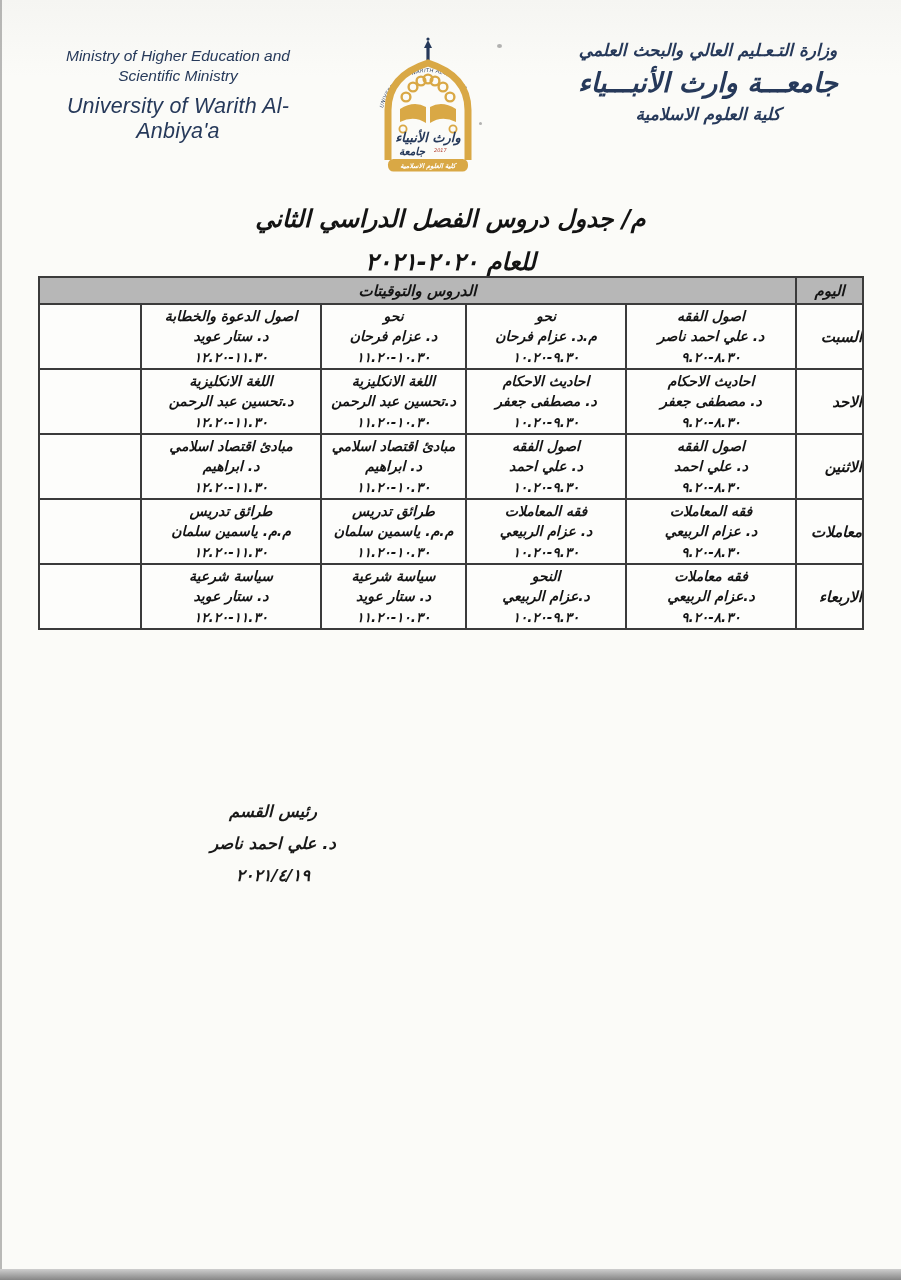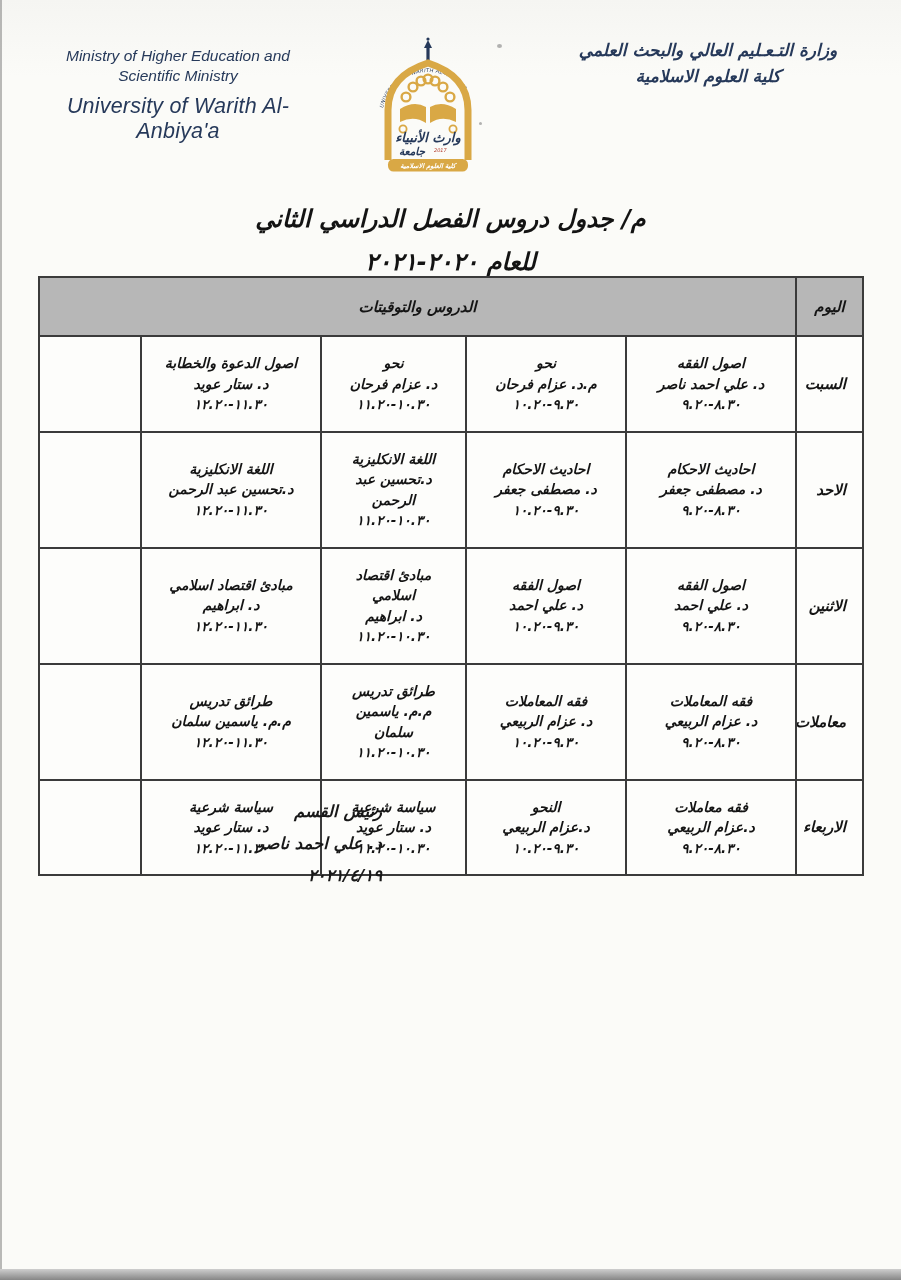--- a/index.html
+++ b/index.html
@@ -28,30 +28,30 @@
   
   .doc-title{
     position:absolute;left:0;top:198px;width:100%;text-align:center;direction:rtl;
     color:#131313;font-weight:bold;font-size:24px;line-height:1.8;
   }
   
   table.schedule{
     position:absolute;left:38px;top:276px;width:824px;direction:rtl;
     border-collapse:collapse;table-layout:fixed;color:#141414;
   }
-  .schedule th,.schedule td{border:2px solid #3b3b3b;padding:16px;overflow:hidden;}
+  .schedule th,.schedule td{border:2px solid #3b3b3b;padding:0;overflow:hidden;}
   .schedule thead th{background:#b7b7b7;height:25px;font-size:15px;font-weight:bold;text-align:center;}
   .schedule tbody tr{height:65px;}
   .day-cell{font-weight:bold;font-size:15px;background:#fdfdfb;}
   .lesson-cell{text-align:center;font-weight:bold;font-size:14px;line-height:20.5px;vertical-align:middle;background:#fdfdfb;}
   .lesson-cell .time{font-size:13.5px;}
   .empty-cell{background:#fdfdfb;}
   
   .signature{
-    position:absolute;left:164px;top:796px;width:218px;text-align:right;direction:rtl;
+    position:absolute;left:164px;top:796px;width:218px;text-align:center;direction:rtl;
     font-weight:bold;font-size:16.5px;line-height:1.95;color:#181818;
   }
   
   .bottom-strip{position:absolute;left:0;right:0;bottom:0;height:11px;
     background:linear-gradient(to bottom,#cecece,#868686);}
   .left-edge{position:absolute;left:0;top:0;bottom:0;width:2px;background:rgba(105,105,105,.45);}
   .speck{position:absolute;background:#8a8a8a;border-radius:50%;opacity:.65;}
   .speck.s1{left:497px;top:44px;width:5px;height:4px;}
   .speck.s2{left:479px;top:122px;width:3px;height:3px;}
 </style>
@@ -100,20 +100,21 @@
       <text x="62" y="106" text-anchor="middle" font-size="13" font-weight="bold" fill="#26395a">وارث الأنبياء</text>
       <text x="46" y="119" text-anchor="middle" font-size="10.5" font-weight="bold" fill="#26395a">جامعة</text>
       <text x="68" y="116" font-size="5" fill="#b33a2b">2017</text>
       <rect x="22" y="123" width="80" height="12.5" rx="5.5" fill="#d9a845"></rect>
       <text x="62" y="132" text-anchor="middle" font-size="6.5" font-weight="bold" fill="#ffffff">كلية العلوم الاسلامية</text>
     </svg>
   </div>
 
   <div class="header-ar">
     <div class="a1">وزارة التـعـليم العالي والبحث العلمي</div>
+    <div class="a2">جامعـــة وارث الأنبـــياء</div>
     <div class="a3">كلية العلوم الاسلامية</div>
   </div>
 
   <div class="doc-title">
     <div>م/ جدول دروس الفصل الدراسي الثاني</div>
     <div>للعام ٢٠٢٠-٢٠٢١</div>
   </div>
 
   <table class="schedule">
     <colgroup>

